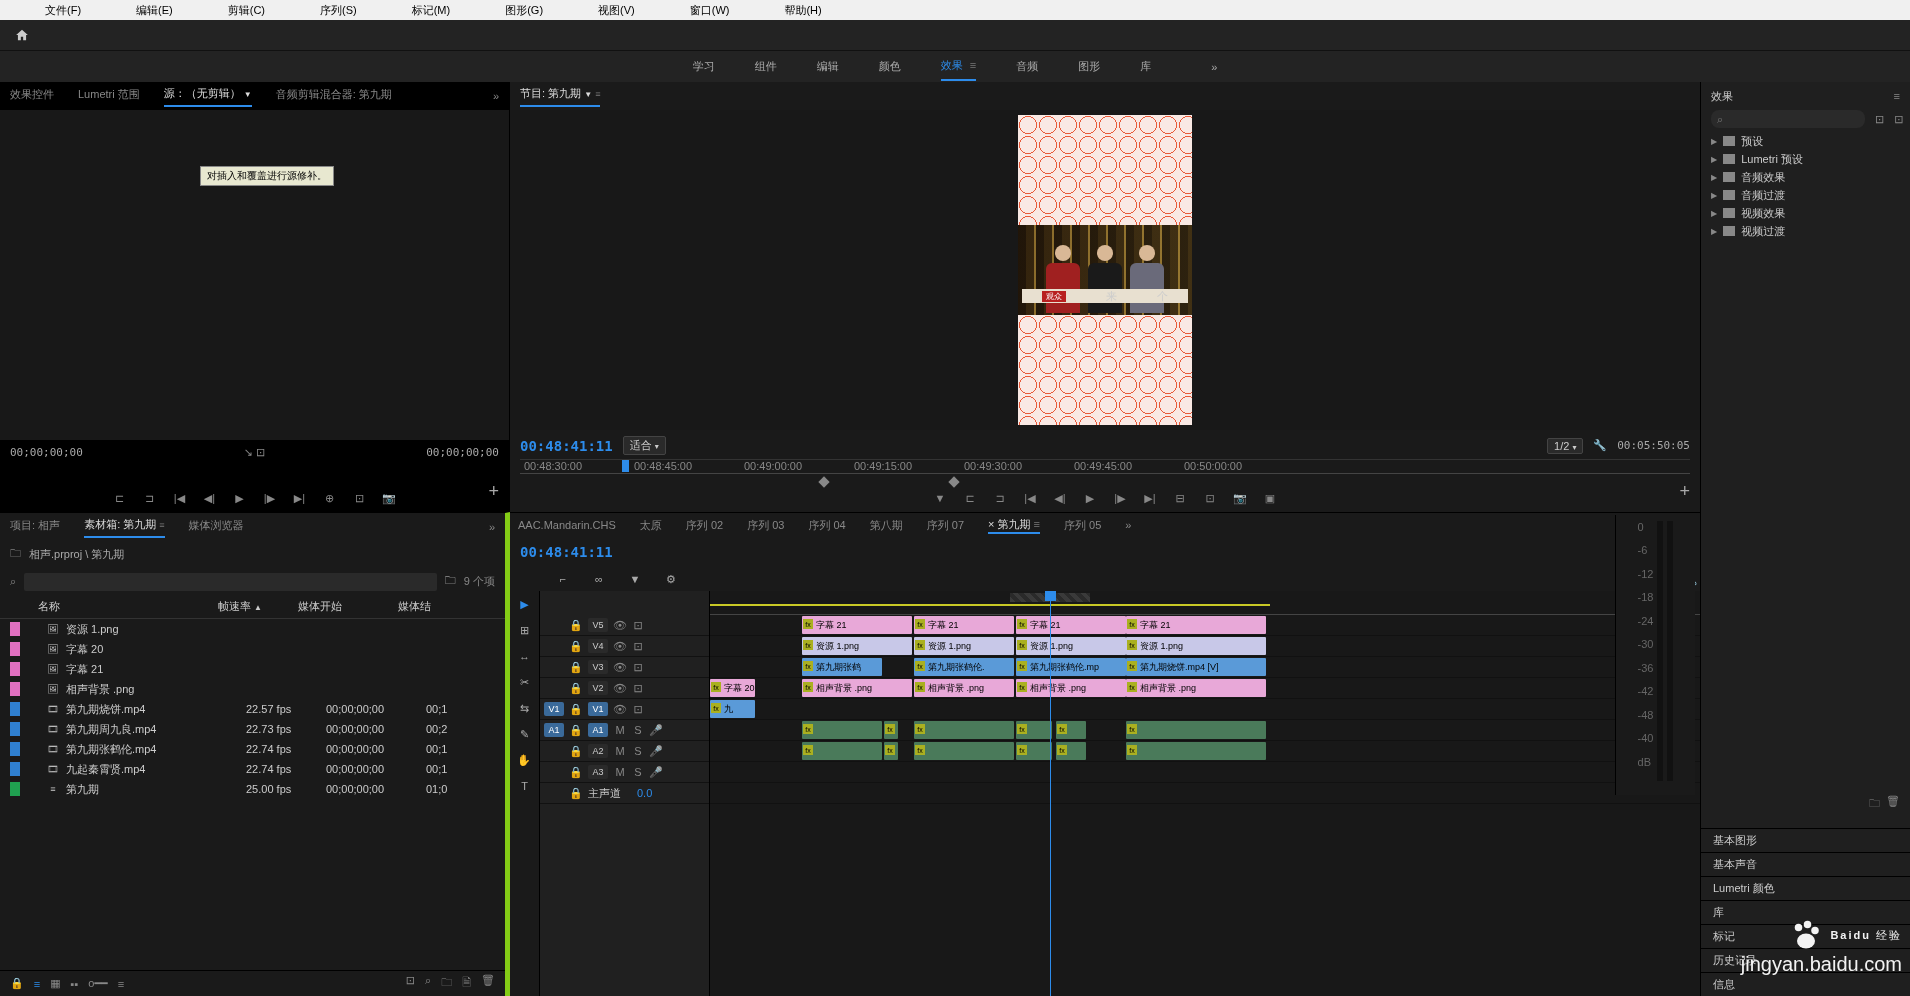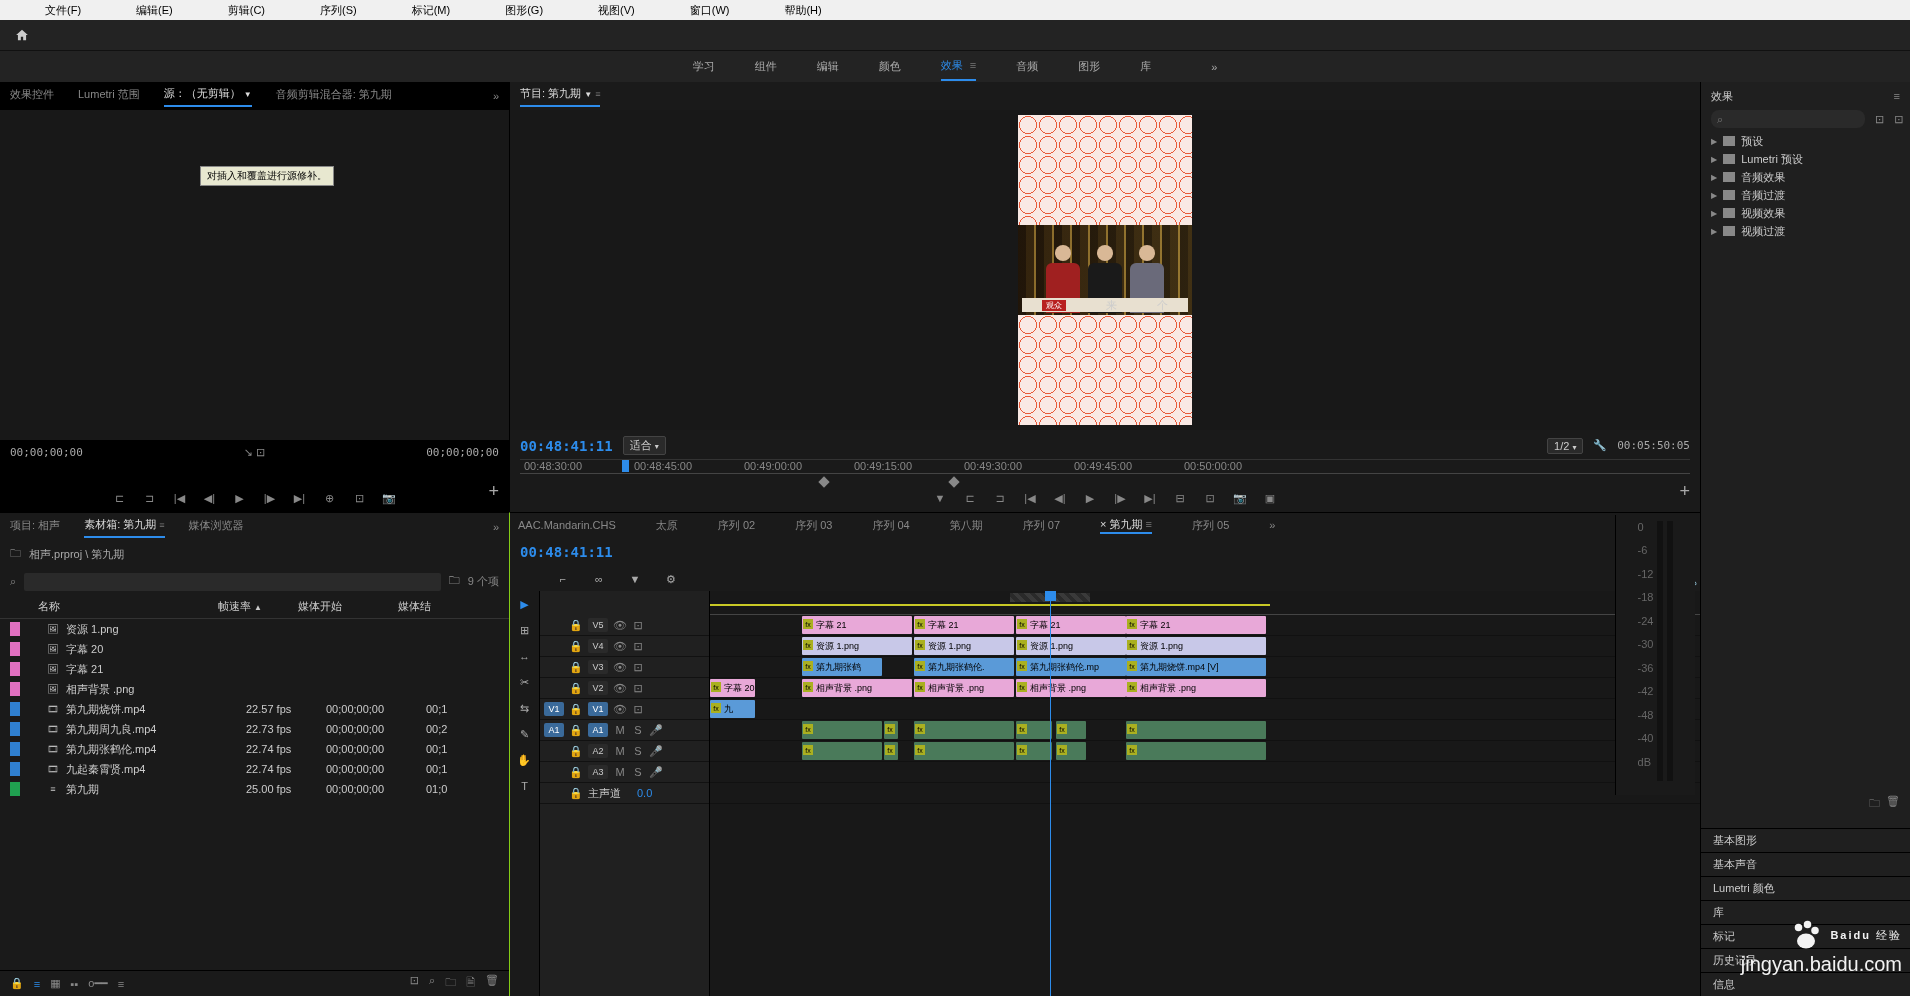--- a/index.html
+++ b/index.html
@@ -23,21 +23,21 @@
 .panel-menu { margin-left: auto; color: #888; cursor: pointer; }
 .source-body { flex: 1; background: #181818; position: relative; }
 .source-footer { height: 72px; padding: 6px 10px; display: flex; flex-direction: column; justify-content: space-between; }
 .tc-row { display: flex; justify-content: space-between; align-items: center; color: #888; }
 .tc-left { color: #aaa; font-family: monospace; }
 .tc-right { color: #aaa; font-family: monospace; }
 .transport { display: flex; justify-content: center; gap: 14px; align-items: center; }
 .tbtn { width: 16px; height: 16px; cursor: pointer; display: flex; align-items: center; justify-content: center; color: #888; }
 .plus-btn { position: absolute; right: 10px; bottom: 10px; font-size: 18px; color: #aaa; cursor: pointer; }
 
-.project-panel { flex: 1; background: #1a1a1a; display: flex; flex-direction: column; border-right: 1px solid #84cc16; border-top: 1px solid #000; }
+.project-panel { flex: 1; background: #1a1a1a; display: flex; flex-direction: column; border-right: 5px solid #84cc16; border-top: 1px solid #000; }
 .search-row { display: flex; align-items: center; padding: 4px 10px; gap: 8px; }
 .search-input { flex: 1; background: #2a2a2a; border: none; color: #ccc; padding: 3px 6px; height: 18px; border-radius: 2px; }
 .search-row .count { color: #888; margin-left: auto; }
 .proj-header { display: flex; padding: 4px 10px; color: #ccc; border-bottom: 1px solid #333; }
 .col-name { width: 180px; }
 .col-fr { width: 80px; }
 .col-start { width: 100px; }
 .col-end { flex: 1; }
 .proj-list { flex: 1; overflow: hidden; }
 .proj-row { display: flex; align-items: center; padding: 3px 10px; height: 20px; cursor: pointer; }
@@ -55,34 +55,34 @@
 .wave-pattern { position: absolute; left: 0; right: 0; height: 110px; background:
   radial-gradient(circle at 10px 10px, transparent 8px, #e85a3a 8px 9px, transparent 9px) 0 0/20px 20px,
   #f9e9e4; }
 .wave-top { top: 0; }
 .wave-bot { bottom: 0; }
 .video-mid { position: absolute; top: 110px; bottom: 110px; left: 0; right: 0; background: linear-gradient(90deg, #2a1a0a, #4a3a1a); display:flex; align-items:flex-end; justify-content:center; }
 .video-mid .bars { position:absolute; inset:0; background: repeating-linear-gradient(90deg, #1a1208 0 8px, #3a2a10 8px 16px, #c9a040 16px 18px); opacity:.6; }
 .person { width: 34px; height: 70px; margin: 0 4px; position: relative; z-index:2; }
 .person .head { width:16px; height:16px; border-radius:50%; background:#d9b896; margin:0 auto; }
 .person .body { width:100%; height:50px; border-radius:6px 6px 0 0; margin-top:2px; }
-.subtitle-strip { position:absolute; bottom:3px; left:4px; right:4px; height:14px; background:#e8e0d0; z-index:3; display:flex; align-items:center; justify-content:space-around; font-size:8px; }
+.subtitle-strip { position:absolute; bottom:12px; left:4px; right:4px; height:14px; background:#e8e0d0; z-index:3; display:flex; align-items:center; justify-content:space-around; font-size:8px; }
 .sub-red { background:#b82020; color:#fff; padding:0 4px; font-size:8px; }
 
 .program-footer { height: 82px; padding: 6px 10px; display: flex; flex-direction: column; gap: 4px; position: relative; }
 .prog-controls-row { display: flex; align-items: center; gap: 10px; }
 .fit-select { background: #2a2a2a; border: 1px solid #444; color: #ccc; padding: 1px 6px; border-radius: 2px; cursor: pointer; }
 .mini-timeline { height: 30px; position: relative; border-top: 1px solid #333; }
 .mini-ruler { height: 14px; border-bottom: 1px solid #444; position: relative; color: #888; font-size: 9px; }
 .mini-tick { position: absolute; top: 0; }
 .playhead-mini { position: absolute; top: 0; width: 7px; height: 12px; background: #2d8ceb; }
 .diamond { position: absolute; top: 18px; width: 8px; height: 8px; background: #888; transform: rotate(45deg); }
 
 .timeline-panel { flex: 1; background: #1a1a1a; display: flex; flex-direction: column; border-top: 1px solid #000; }
-.seq-tabs { height: 24px; display: flex; align-items: center; padding: 0 8px; gap: 40px; font-size: 11px; }
+.seq-tabs { height: 24px; display: flex; align-items: center; padding: 0 8px; gap: 24px; font-size: 11px; }
 .seq-tab { color: #888; cursor: pointer; white-space: nowrap; }
 .seq-tab.active { color: #ddd; border-bottom: 2px solid #2d8ceb; }
 .tl-top { height: 30px; display: flex; align-items: center; padding: 0 10px; gap: 8px; }
 .tl-tc { color: #2d8ceb; font-family: monospace; font-size: 14px; font-weight: bold; }
 .tl-body { flex: 1; display: flex; }
 .tool-col { width: 30px; background: #1a1a1a; display: flex; flex-direction: column; align-items: center; gap: 8px; padding-top: 4px; border-right: 1px solid #000; }
 .tool-btn { width: 18px; height: 18px; cursor: pointer; color: #aaa; display: flex; align-items: center; justify-content: center; }
 .tool-btn.active { color: #2d8ceb; }
 
 .tl-icons-row { height: 24px; display: flex; align-items: center; padding-left: 44px; gap: 18px; color: #888; }

